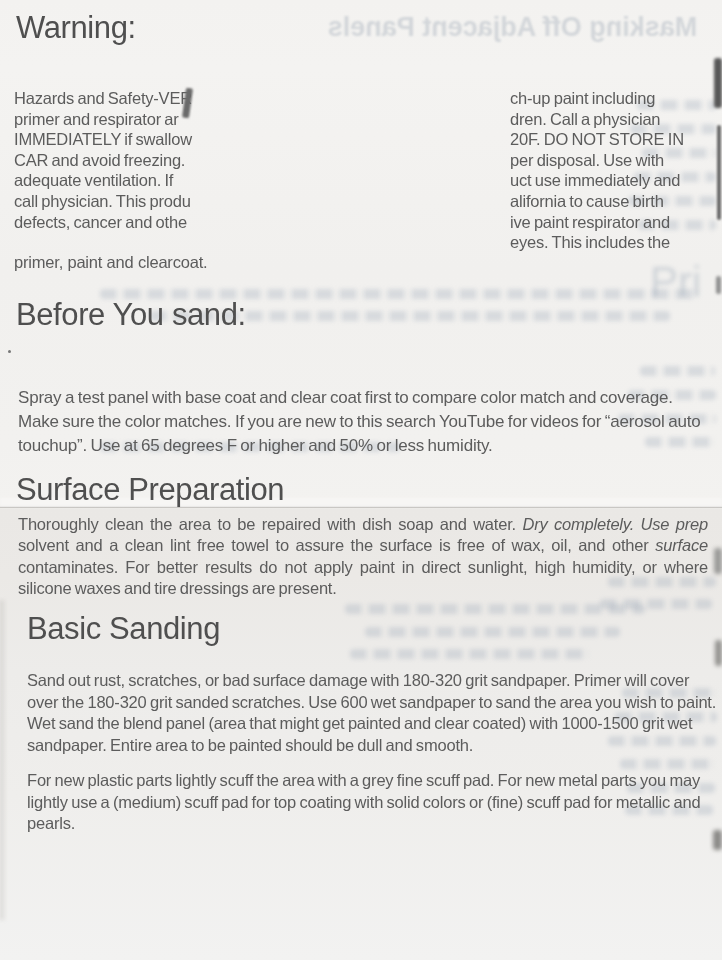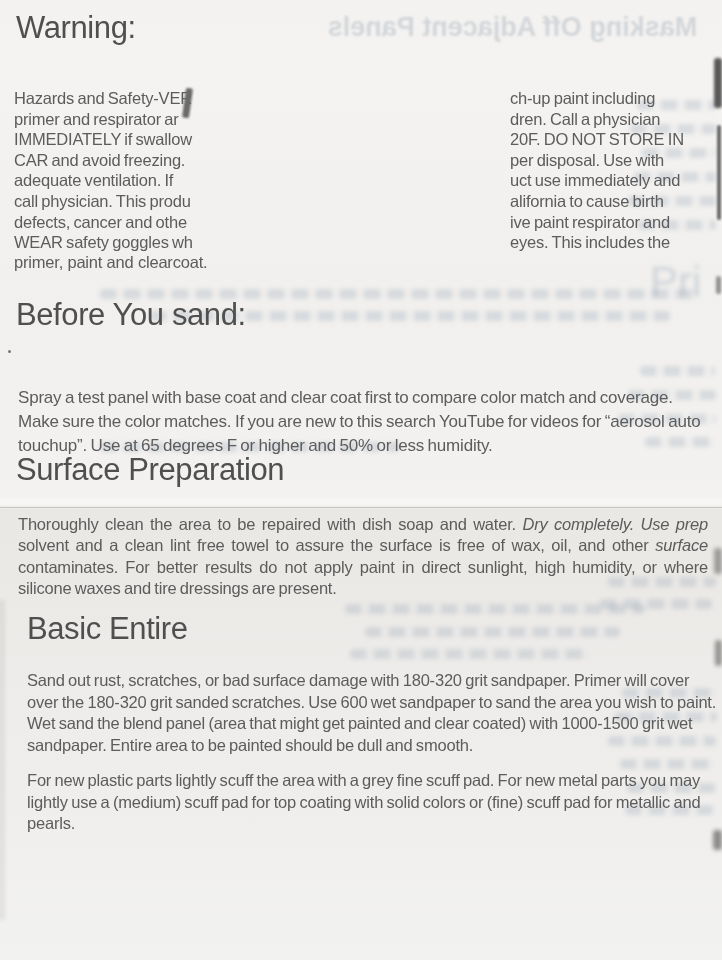--- a/index.html
+++ b/index.html
@@ -11,21 +11,21 @@
     background: linear-gradient(180deg,
       #f3f2f0 0%, #f4f3f1 7%, #f1f0ee 28%, #f2f1ef 46%,
       #f3f2f0 52.5%, #eae8e5 53.1%, #ebe9e6 60%,
       #edecea 70%, #efeeec 83%, #f2f2f1 100%);
   }
   
   .h { position:absolute; margin:0; font-size:31px; font-weight:400;
        letter-spacing:-0.4px; color:#4f4f4f; z-index:2; white-space:nowrap; }
   .h-warning { left:16px; top:10px;text-align:center; }
   .h-before  { left:16px; top:297px; }
-  .h-surface { left:16px; top:452px; }
+  .h-surface { left:16px; top:472px; }
   .h-basic   { left:27px; top:611px; }
   
   .para { position:absolute; font-size:16.5px; letter-spacing:-0.2px;
           word-spacing:-1px; z-index:2; color:#5c5c5c; }
   .p-before  { left:18px; top:366px; width:692px; line-height:24px; font-size:17px;margin-top:20px; }
   .p-surface { left:18px; top:514px; width:690px; line-height:21.4px; text-align:justify; }
   .p-sand    { left:27px; top:670px; width:692px; line-height:21.6px; }
   .p-plastic { left:27px; top:770px; width:690px; line-height:21.6px; }
   .it { font-style:italic; }
   
@@ -140,38 +140,37 @@
       </div>
       <div class="wline">
         <span class="wl-left">call physician. This produ</span>
         <span class="wl-right">alifornia to cause birth</span>
       </div>
       <div class="wline">
         <span class="wl-left">defects, cancer and othe</span>
         <span class="wl-right">ive paint respirator and</span>
       </div>
       <div class="wline">
-        <span class="wl-left">WEAR safety goggles wh</span>
         <span class="wl-right">eyes. This includes the</span>
       </div>
     </div>
   <div class="warning-closing">primer, paint and clearcoat.</div>
 
   <div class="tear-mark"></div>
 
   <h1 class="h h-before">Before You sand:</h1>
   <div class="stray-dot"></div>
   <div class="para p-before">Spray a test panel with base coat and clear coat first to compare color match and coverage.  Make sure the color matches.  If you are new to this search YouTube for videos for “aerosol auto touchup”.  Use at 65 degrees F or higher and 50% or less humidity.</div>
 
   <h1 class="h h-surface">Surface Preparation</h1>
   <div class="seam-light"></div>
   <div class="seam-line"></div>
   <div class="para p-surface"><span>Thoroughly clean the area to be repaired with dish soap and water.  </span><span class="it">Dry completely. Use prep</span><span> solvent and a clean lint free towel to assure the surface is free of wax, oil, and other </span><span class="it">surface</span><span> contaminates. For better results do not apply paint in direct sunlight, high humidity, or where silicone waxes and tire dressings are present.</span></div>
 
-  <h1 class="h h-basic">Basic Entire</h1>
+  <h1 class="h h-basic">Basic Sanding</h1>
   <div class="para p-sand">Sand out rust, scratches, or bad surface damage with 180-320 grit sandpaper. Primer will cover over the 180-320 grit sanded scratches. Use 600 wet sandpaper to sand the area you wish to paint. Wet sand the blend panel (area that might get painted and clear coated) with 1000-1500 grit wet sandpaper. Entire area to be painted should be dull and smooth.</div>
   <div class="para p-plastic">For new plastic parts lightly scuff the area with a grey fine scuff pad. For new metal parts you may lightly use a (medium) scuff pad for top coating with solid colors or (fine) scuff pad for metallic and pearls.</div>
 
   <div class="edge e1"></div>
   <div class="edge e2"></div>
   <div class="edge e3"></div>
   <div class="edge e4"></div>
   <div class="edge e5"></div>
   <div class="edge e6"></div>
   <div class="left-shade"></div>

